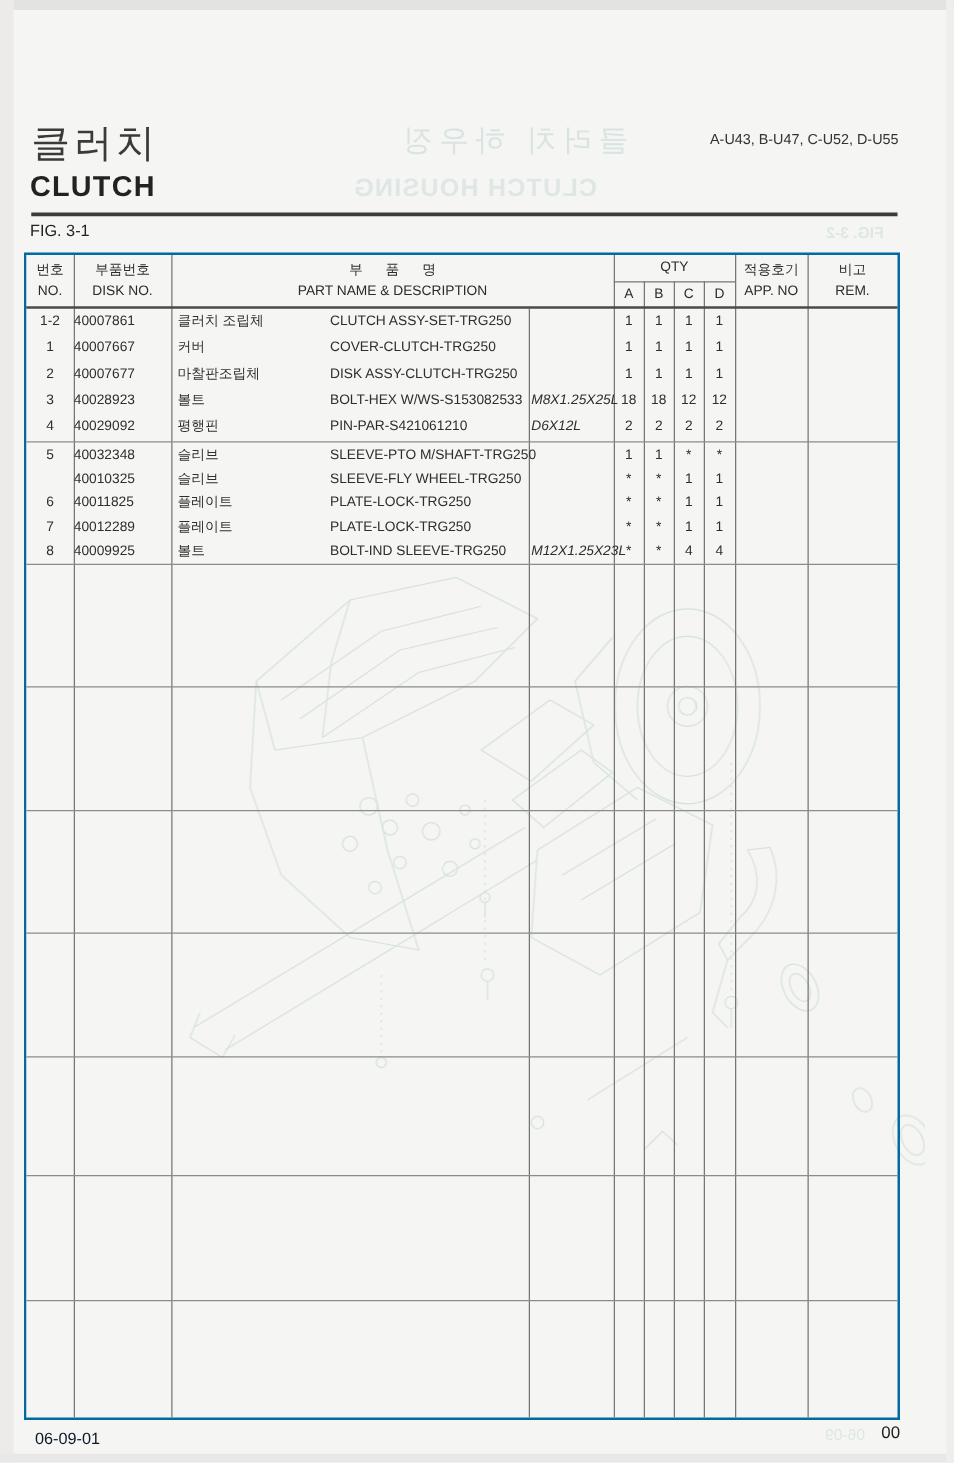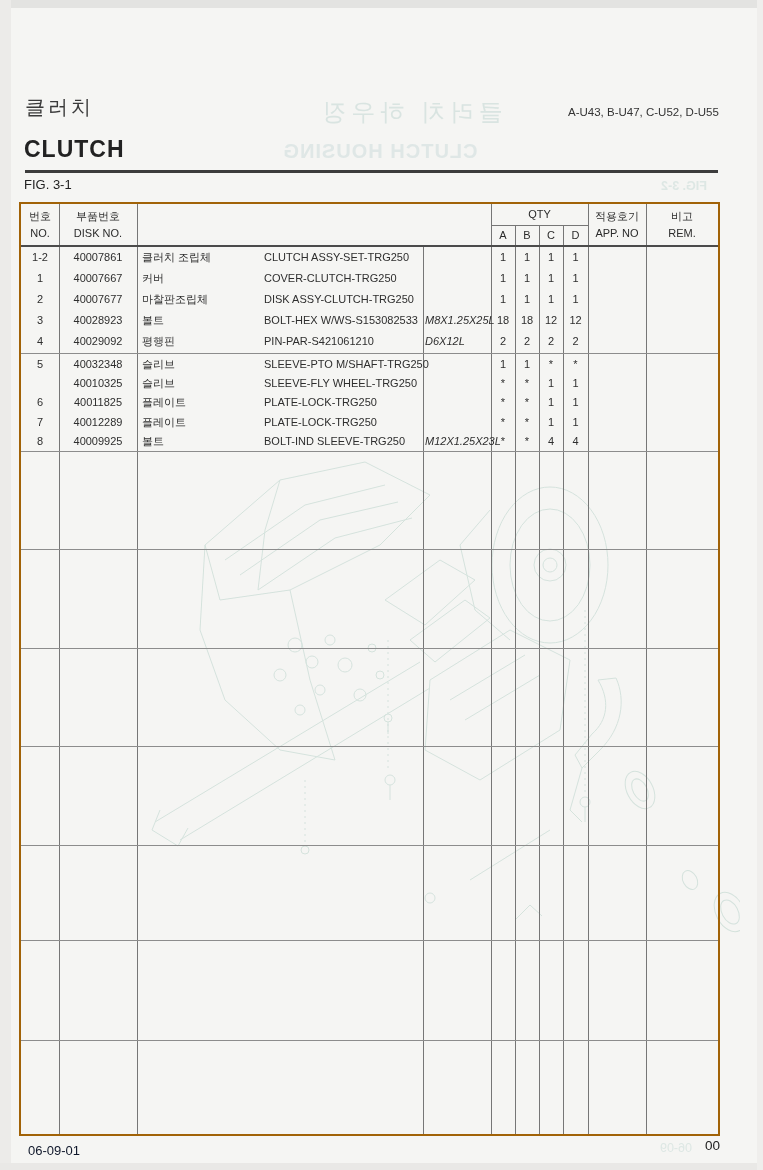--- a/index.html
+++ b/index.html
@@ -9,51 +9,51 @@
     font-family:"Liberation Sans", sans-serif;
     color:#2e2e2e;
   }
   
   .edge-top{position:absolute;left:0;top:0;width:763px;height:8px;background:#e3e3e1;}
   .edge-left{position:absolute;left:0;top:0;width:11px;height:1170px;background:#eceb e9;background:#ecebe9;}
   .edge-bottom{position:absolute;left:0;top:1163px;width:763px;height:7px;background:#e9e8e6;}
   .edge-right{position:absolute;left:757px;top:0;width:6px;height:1170px;background:#efeeec;}
 
   
-  .title-kr{position:absolute;left:25px;top:94px;font-size:20px;letter-spacing:3px;color:#3a3a3a;}
+  .title-kr{position:absolute;left:25px;top:94px;font-size:31px;letter-spacing:3px;color:#3a3a3a;}
   .title-en{position:absolute;left:24px;top:136px;font-size:23px;font-weight:bold;letter-spacing:1px;color:#222;}
   .fig-label{position:absolute;left:24px;top:177px;font-size:13px;font-weight:normal;color:#222;}
   .applicability{position:absolute;left:568px;top:106px;font-size:11.5px;color:#333;}
   .rule{position:absolute;left:25px;top:170px;width:693px;height:2.5px;background:#3c3c3c;}
 
   
   .ghost{color:#dbe5e2;transform:scaleX(-1);position:absolute;text-align:center;}
   .ghost-kr{left:300px;top:96px;width:220px;font-size:24px;letter-spacing:5px;color:#d9e4e1;}
   .ghost-en{left:252px;top:140px;width:256px;font-size:20px;font-weight:bold;letter-spacing:1px;color:#dfe7e6;}
   .ghost-fig{left:650px;top:179px;width:68px;font-size:12.5px;font-weight:bold;color:#dde7e4;}
   .ghost-foot{left:648px;top:1141px;width:56px;font-size:12.5px;color:#dde7e4;}
 
   
   .ptable{position:absolute;left:19px;top:202px;width:701px;height:934px;
-    border:2px solid #a16207;box-sizing:border-box;}
+    border:2px solid #0369a1;box-sizing:border-box;}
   .vline{position:absolute;top:0;bottom:0;width:1px;background:#767676;}
   .vline.sub{top:21px;}
   .vline.body{top:43px;}
   .hline{position:absolute;left:0;right:0;height:1px;background:#8c8c8c;}
   .hline.hdr{height:2px;background:#4b4b4b;}
   .hline.qty-split{left:470px;width:97px;right:auto;background:#767676;}
 
   .hcell{position:absolute;display:flex;flex-direction:column;justify-content:center;
     align-items:center;font-size:11px;line-height:17px;color:#2b2b2b;text-align:center;}
 
   
   .trow{position:absolute;left:0;width:684px;height:21px;font-size:11px;line-height:21px;}
   .trow span{position:absolute;top:0;white-space:nowrap;}
   .c-no   {left:0;   width:38px; text-align:center;}
-  .c-part {left:38px;width:78px; text-align:center;}
+  .c-part {left:38px;width:78px; }
   .c-kr   {left:121px;}
   .c-en   {left:243px;}
   .c-spec {left:404px;font-style:italic;}
   .c-a{left:470px;width:24px;text-align:center;}
   .c-b{left:494px;width:24px;text-align:center;}
   .c-c{left:518px;width:24px;text-align:center;}
   .c-d{left:542px;width:25px;text-align:center;}
 
   
   .foot-date{position:absolute;left:28px;top:1143px;font-size:13px;color:#0f172a;}
@@ -166,20 +166,24 @@
   <div class="hline" style="top:736px"></div>
   <div class="hline" style="top:836px"></div>
 
   <div class="hcell" style="left:0;top:0;width:38px;height:41px">
     <span>번호</span>
     <span>NO.</span>
   </div>
   <div class="hcell" style="left:38px;top:0;width:78px;height:41px">
     <span>부품번호</span>
     <span>DISK NO.</span>
+  </div>
+  <div class="hcell" style="left:116px;top:0;width:354px;height:41px">
+    <span style="white-space:pre">부      품      명</span>
+    <span>PART NAME &amp; DESCRIPTION</span>
   </div>
   <div class="hcell" style="left:470px;top:0;width:97px;height:21px">
     <span>QTY</span>
   </div>
   <div class="hcell" style="left:470px;top:21px;width:24px;height:20px">
       <span>A</span>
     </div>
   <div class="hcell" style="left:494px;top:21px;width:24px;height:20px">
       <span>B</span>
     </div>

